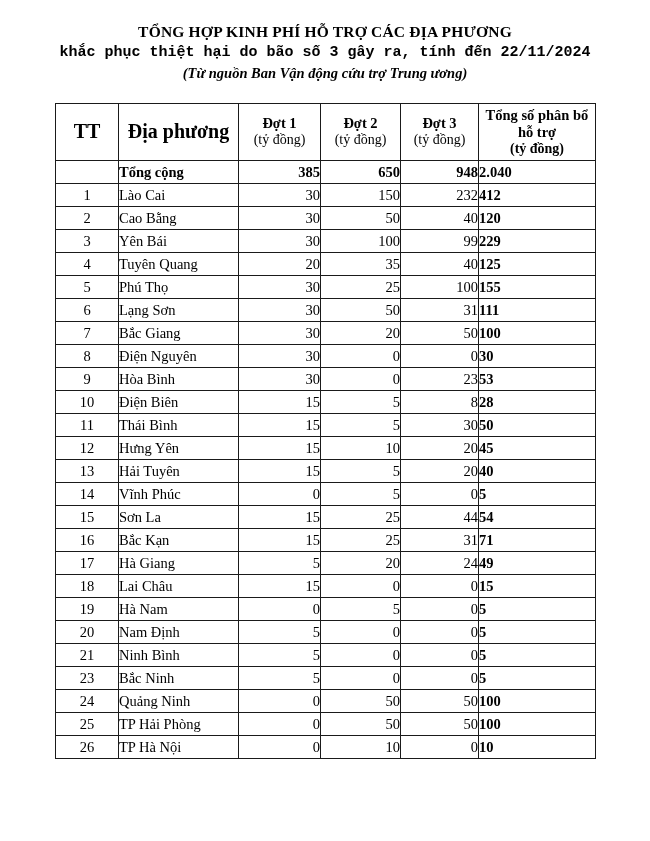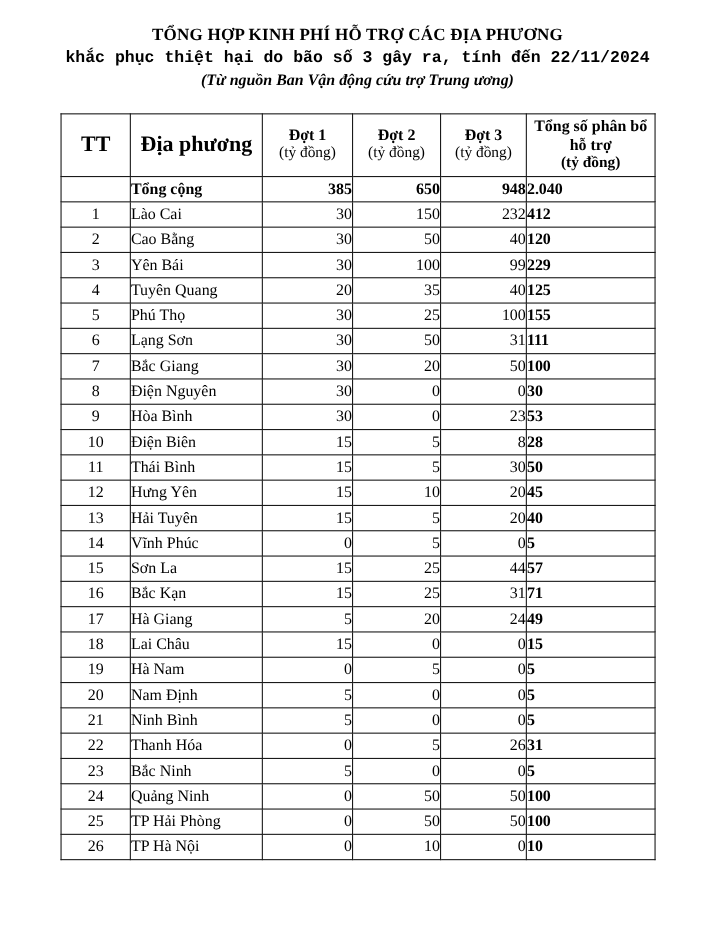--- a/index.html
+++ b/index.html
@@ -276,21 +276,21 @@
             <td class="num">5</td>
             <td class="num">0</td>
             <td class="total">5</td>
           </tr>
           <tr>
             <td class="tt">15</td>
             <td class="name">Sơn La</td>
             <td class="num">15</td>
             <td class="num">25</td>
             <td class="num">44</td>
-            <td class="total">57</td>
+            <td class="total">54</td>
           </tr>
           <tr>
             <td class="tt">16</td>
             <td class="name">Bắc Kạn</td>
             <td class="num">15</td>
             <td class="num">25</td>
             <td class="num">31</td>
             <td class="total">71</td>
           </tr>
           <tr>
@@ -327,28 +327,20 @@
           </tr>
           <tr>
             <td class="tt">21</td>
             <td class="name">Ninh Bình</td>
             <td class="num">5</td>
             <td class="num">0</td>
             <td class="num">0</td>
             <td class="total">5</td>
           </tr>
           <tr>
-            <td class="tt">22</td>
-            <td class="name">Thanh Hóa</td>
-            <td class="num">0</td>
-            <td class="num">5</td>
-            <td class="num">26</td>
-            <td class="total">31</td>
-          </tr>
-          <tr>
             <td class="tt">23</td>
             <td class="name">Bắc Ninh</td>
             <td class="num">5</td>
             <td class="num">0</td>
             <td class="num">0</td>
             <td class="total">5</td>
           </tr>
           <tr>
             <td class="tt">24</td>
             <td class="name">Quảng Ninh</td>

